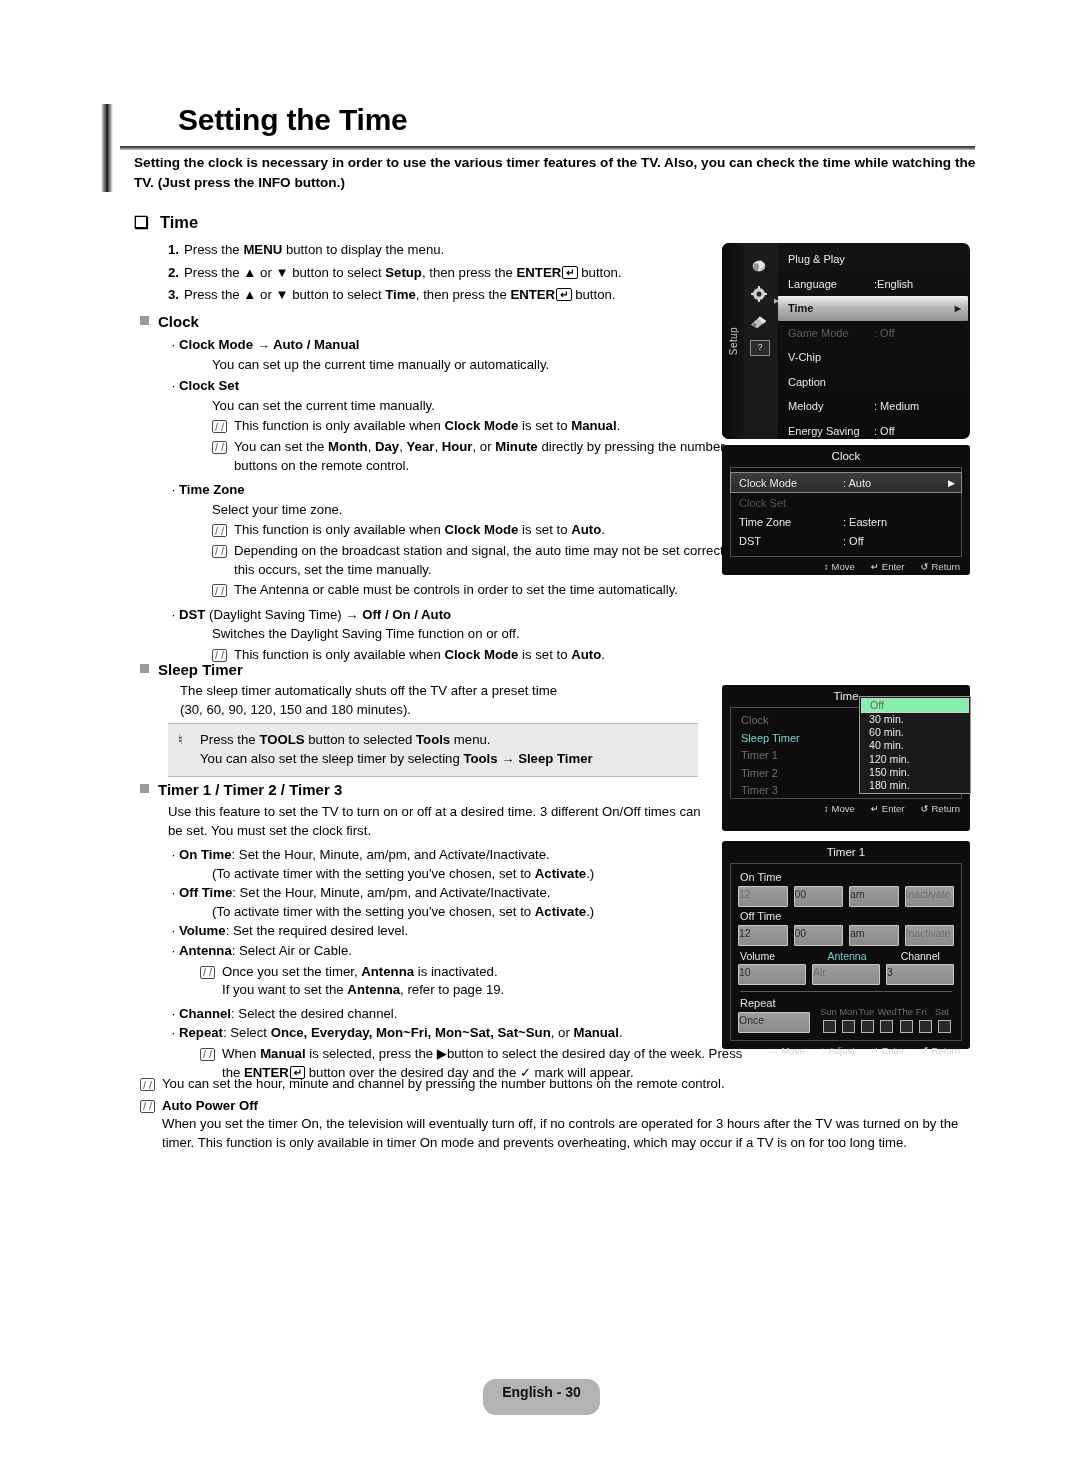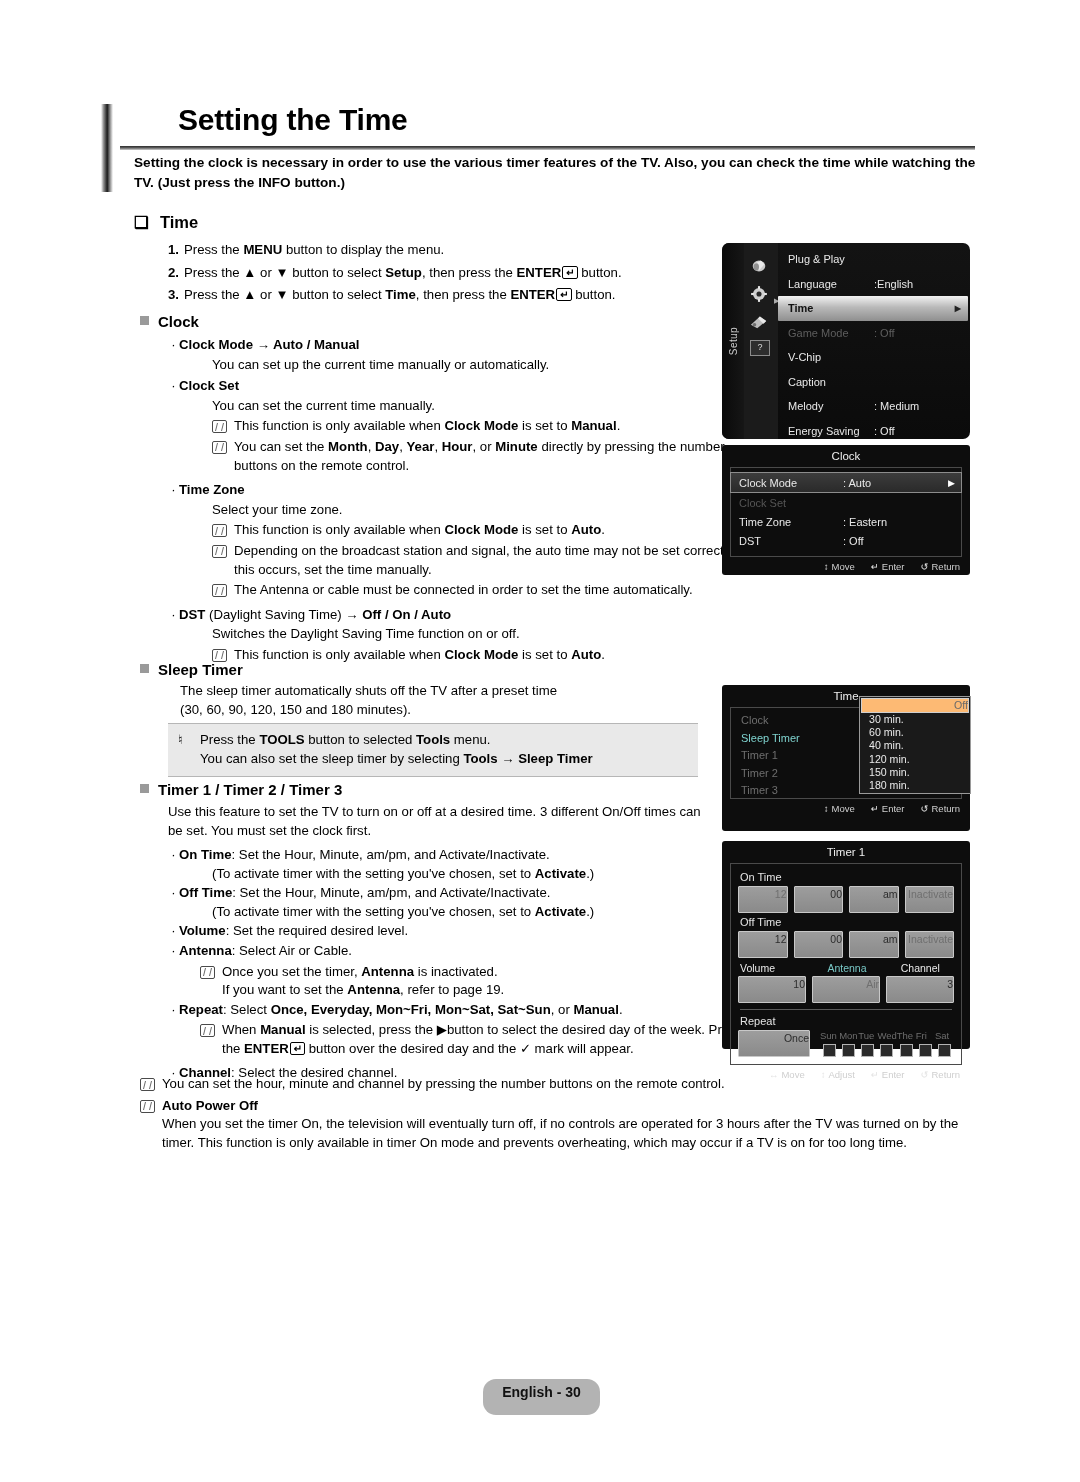--- a/index.html
+++ b/index.html
@@ -127,30 +127,30 @@
   
   #sleepMenu{ left:722px; top:685px; width:248px; height:146px; background:#0d0d0d; border-radius:3px; }
   #sleepMenu .tvbody{ height:92px; position:relative; }
   .srow{ padding:2px 0 2px 10px; height:17.5px; color:#6e6e6e; font-size:11px;}
   .srow.act{ color:#7fd3cf; }
   .dropdown{
     position:absolute; left:128px; top:-12px; width:112px;
     background:#1a1a1a; border:1.5px solid #9a9a9a; padding:1px;
   }
   .dopt{ height:13.2px; padding-left:8px; font-size:10.6px; color:#e9e9e9; line-height:13.2px;}
-  .dopt.first{ border:1.2px solid #cfcfcf; color:#6a6a6a; background:#fdba74; height:15px; line-height:13px;text-align:right;}
+  .dopt.first{ border:1.2px solid #cfcfcf; color:#6a6a6a; background:#86efac; height:15px; line-height:13px;}
 
   
   #timerMenu{ left:722px; top:841px; width:248px; height:208px; background:#0d0d0d; border-radius:3px;}
   #timerMenu .tvbody{ padding:5px 7px 7px; }
   .tlabel{ font-size:11px; color:#e4e4e4; margin:2px 0 3px 2px;}
   .boxrow{ display:flex; gap:6px; margin-bottom:3px;}
   .vbox{
     flex:1; background:linear-gradient(180deg,#9d9d9d,#8a8a8a); color:#2c2c2c;
-    text-align:right; font-size:10.5px; height:27px; line-height:15px;
+    text-align:left; font-size:10.5px; height:21px; line-height:15px;
     border:1px solid #c8c8c8; border-radius:1px;
   }
   .vbox.off{ color:#6f6f6f; }
   .triad{ display:flex; gap:6px; margin:4px 0 2px;}
   .triad div{ flex:1; text-align:center; font-size:10.5px;}
   .triad .teal{ color:#79c8c6; }
   .triad .lft{ text-align:left; padding-left:2px;}
   .hr{ height:1px; background:#5a5a5a; margin:6px 2px 5px;}
   .repeat-row{ display:flex; align-items:flex-end; gap:6px;}
   .rep-left{ flex:0 0 72px;}
@@ -227,21 +227,21 @@
       <div class="note">
         <span class="nicon"></span>
         <span>This function is only available when <b>Clock Mode</b> is set to <b>Auto</b>.</span>
       </div>
       <div class="note">
         <span class="nicon"></span>
         <span>Depending on the broadcast station and signal, the auto time may not be set correctly. If this occurs, set the time manually.</span>
       </div>
       <div class="note">
         <span class="nicon"></span>
-        <span>The Antenna or cable must be connected in order to set the time automatically.</span>
+        <span>The Antenna or cable must be controls in order to set the time automatically.</span>
       </div>
     </div>
   </div>
   <div style="margin-top:6px;">
     <span class="dot">·</span><b>DST</b><span> (Daylight Saving Time) → </span><b>Off / On / Auto</b>
     <div style="padding-left:44px;margin-top:1px;">Switches the Daylight Saving Time function on or off.</div>
     <div style="padding-left:44px;">
       <div class="note">
         <span class="nicon"></span>
         <span>This function is only available when <b>Clock Mode</b> is set to <b>Auto</b>.</span>
@@ -290,31 +290,31 @@
   <div style="margin-top:1px;">
     <span class="dot">·</span><b>Antenna</b><span>: Select Air or Cable.</span>
     <div style="padding-left:32px;">
       <div class="note">
         <span class="nicon"></span>
         <span><span>Once you set the timer, </span><b>Antenna</b><span> is inactivated.</span></span>
       </div>
       <div style="padding-left:22px;"><span>If you want to set the </span><b>Antenna</b><span>, refer to page 19.</span></div>
     </div>
   </div>
+  <div style="margin-top:5px;">
+    <span class="dot">·</span><b>Channel</b><span>: Select the desired channel.</span>
+  </div>
   <div style="margin-top:1px;">
     <span class="dot">·</span><b>Repeat</b><span>: Select </span><b>Once, Everyday, Mon~Fri, Mon~Sat, Sat~Sun</b><span>, or </span><b>Manual</b><span>.</span>
     <div style="padding-left:32px;">
       <div class="note">
         <span class="nicon"></span>
         <span><span>When </span><b>Manual</b><span> is selected, press the ▶button to select the desired day of the week. Press the </span><b>ENTER</b><span class="ent">↵</span><span> button over the desired day and the ✓ mark will appear.</span></span>
       </div>
     </div>
-  </div>
-  <div style="margin-top:5px;">
-    <span class="dot">·</span><b>Channel</b><span>: Select the desired channel.</span>
   </div>
 </div>
 
 <div class="col" style="top:1073px; left:140px; width:848px;">
   <div class="note">
     <span class="nicon"></span>
     <span>You can set the hour, minute and channel by pressing the number buttons on the remote control.</span>
   </div>
   <div class="note" style="margin-top:3px;">
     <span class="nicon"></span>

